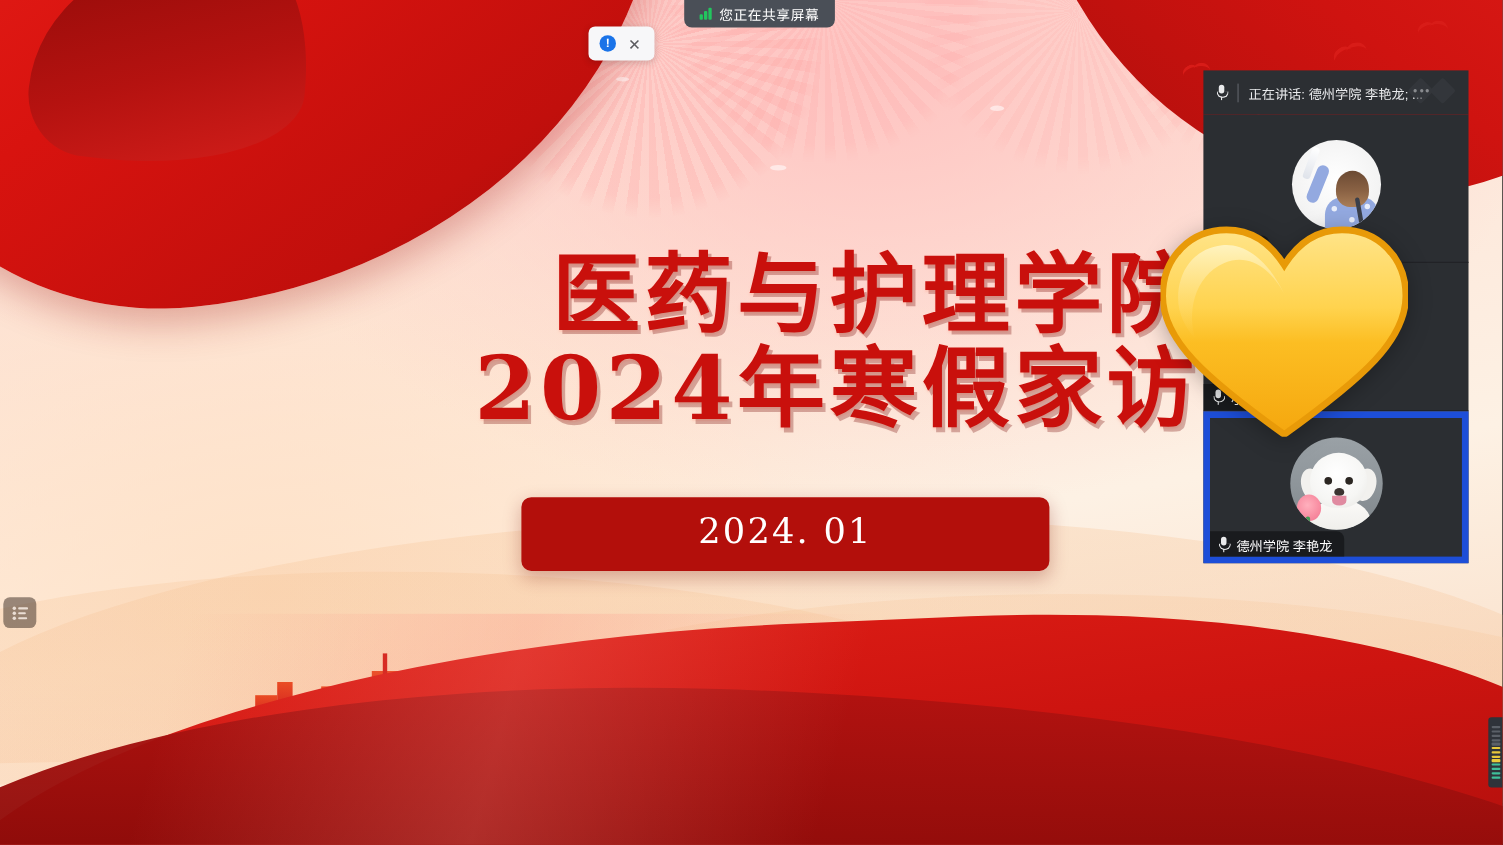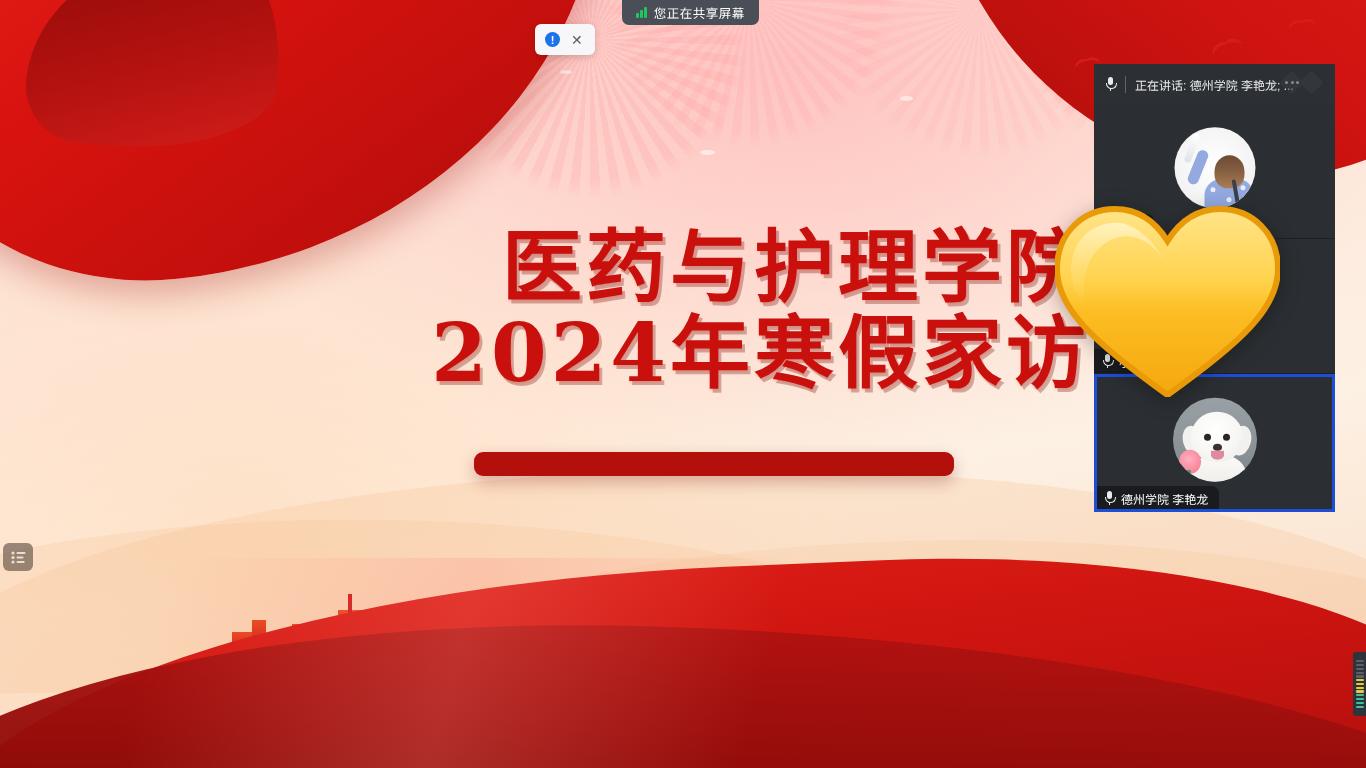--- a/index.html
+++ b/index.html
@@ -182,21 +182,21 @@
   }
   .ellipsis {
     position:absolute; right:36px; top:17px; display:flex; gap:2.5px;
   }
   .ellipsis i { width:3px; height:3px; background:#e9eaec; border-radius:50%; display:block; }
 
   .vtile {
     position:relative; height:135px; background:#2b2e32;
     border-bottom:1px solid #1e2023; overflow:hidden;
   }
-  .vtile.active { border:3px solid #1d4ed8; height:138px; background:#2b2e32; }
+  .vtile.active { border:6px solid #1d4ed8; height:138px; background:#2b2e32; }
   .avatar {
     position:absolute; left:50%; top:50%; transform:translate(-50%,-54%);
     width:81px; height:81px; border-radius:50%; overflow:hidden;
     background:#d9d9d9;
   }
   .avatar.a1 { background:radial-gradient(circle at 50% 45%, #ffffff 0%, #f4f4f4 62%, #ececec 100%); }
   .avatar.a3 { width:84px; height:84px; background:linear-gradient(180deg,#9aa1a6 0%,#8d9499 55%,#7f868b 100%); }
 
   
   .p-hair { position:absolute; left:40px; top:28px; width:30px; height:33px;
@@ -354,20 +354,21 @@
     <div class="silk1"></div>
     <div class="silk2"></div>
     <div class="silk-sheen"></div>
 
     <div class="title-wrap">
       <div class="title-line">医药与护理学院</div>
       <div class="title-line">2024年寒假家访</div>
     </div>
 
     <div class="subtitle-box">
+      <div class="subtitle-line date">2024. 01</div>
     </div>
   </div>
 
   <div class="list-btn">
     <svg width="15" height="13" viewBox="0 0 15 13">
       <circle cx="2" cy="2" r="1.6" fill="#f2e6dd"></circle>
       <circle cx="2" cy="6.5" r="1.6" fill="#f2e6dd"></circle>
       <circle cx="2" cy="11" r="1.6" fill="#f2e6dd"></circle>
       <rect x="5.5" y="1.1" width="9" height="1.9" rx=".9" fill="#f2e6dd"></rect>
       <rect x="5.5" y="5.6" width="7" height="1.9" rx=".9" fill="#f2e6dd"></rect>

